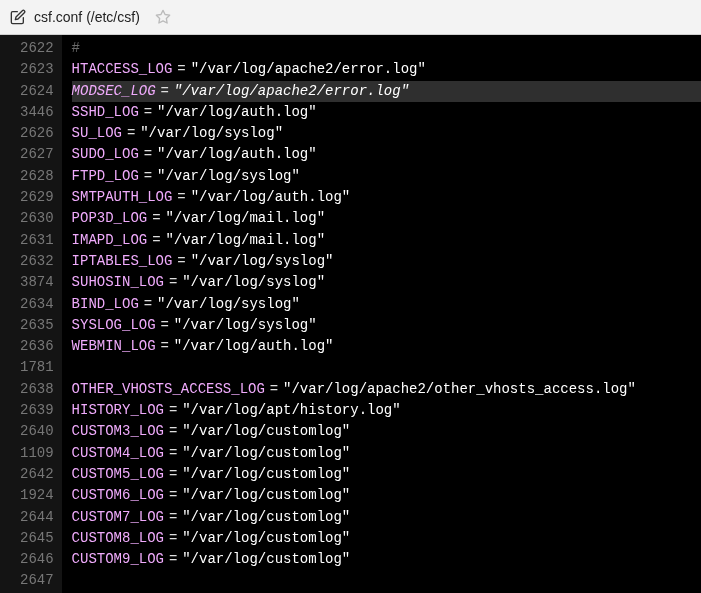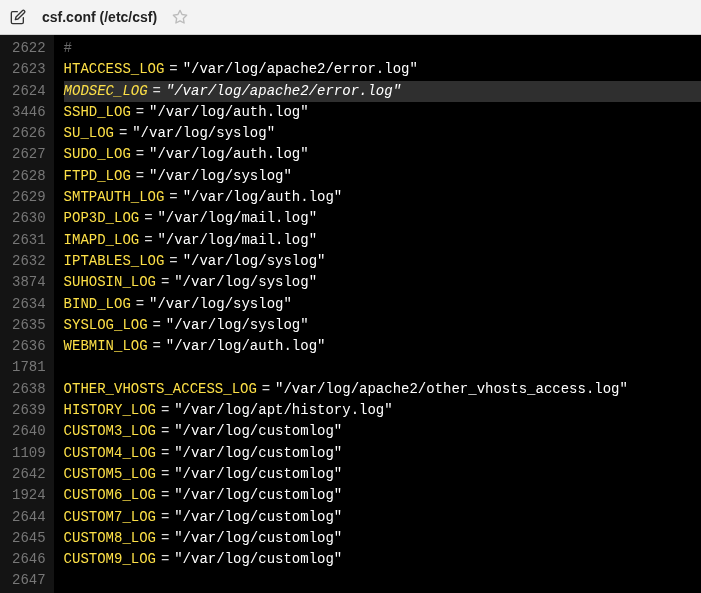--- a/index.html
+++ b/index.html
@@ -13,51 +13,51 @@
   .header {
     background: #f3f3f3;
     border-bottom: 1px solid #d0d0d0;
     height: 35px;
     display: flex;
     align-items: center;
     padding: 0 10px;
     gap: 8px;
   }
   .header .icon { width: 16px; height: 16px; display: flex; align-items:center; justify-content:center; }
-  .header .title { font-size: 14px; color: #222; font-weight: 700; margin-left: 8px; }
+  .header .title { font-size: 14px; color: #222; font-weight: 400; }
   .header .star { margin-left: 6px; color: #bbb; width:18px; height:18px; display:flex; align-items:center; justify-content:center; }
   .editor {
     display: flex;
     background: #000;
     font-family: "SF Mono", Menlo, Consolas, "Courier New", monospace;
     font-size: 14px;
     line-height: 21.3px;
     height: 558px;
     overflow: hidden;
   }
   .gutter {
     background: #141414;
     color: #777;
     text-align: right;
-    padding: 3px 8px 3px 12px;
+    padding: 3px 8px 3px 20px;
     user-select: none;
     min-width: 46px;
   }
   .gutter div { height: 21.3px; }
   .code {
     flex: 1;
     padding: 3px 0 3px 10px;
     color: #ddd;
     white-space: pre;
     position: relative;
   }
   .line { height: 21.3px; display: flex; align-items: center; }
   .line.highlight { background: #2f2f2f; font-style: italic; }
   .tok-comment { color: #6a6a6a; }
-  .tok-key { color: #fde047; }
+  .tok-key { color: #f0abfc; }
   .tok-op { color: #ddd; padding: 0 0.35em; }
   .tok-str { color: #fff; }
 </style>
 </head>
 <body>
 
 <div class="header">
   <span class="icon">
     <svg viewBox="0 0 24 24" width="16" height="16" fill="none" stroke="#333" stroke-width="2" stroke-linecap="round" stroke-linejoin="round">
       <path d="M11 4H4a2 2 0 0 0-2 2v14a2 2 0 0 0 2 2h14a2 2 0 0 0 2-2v-7"></path>

